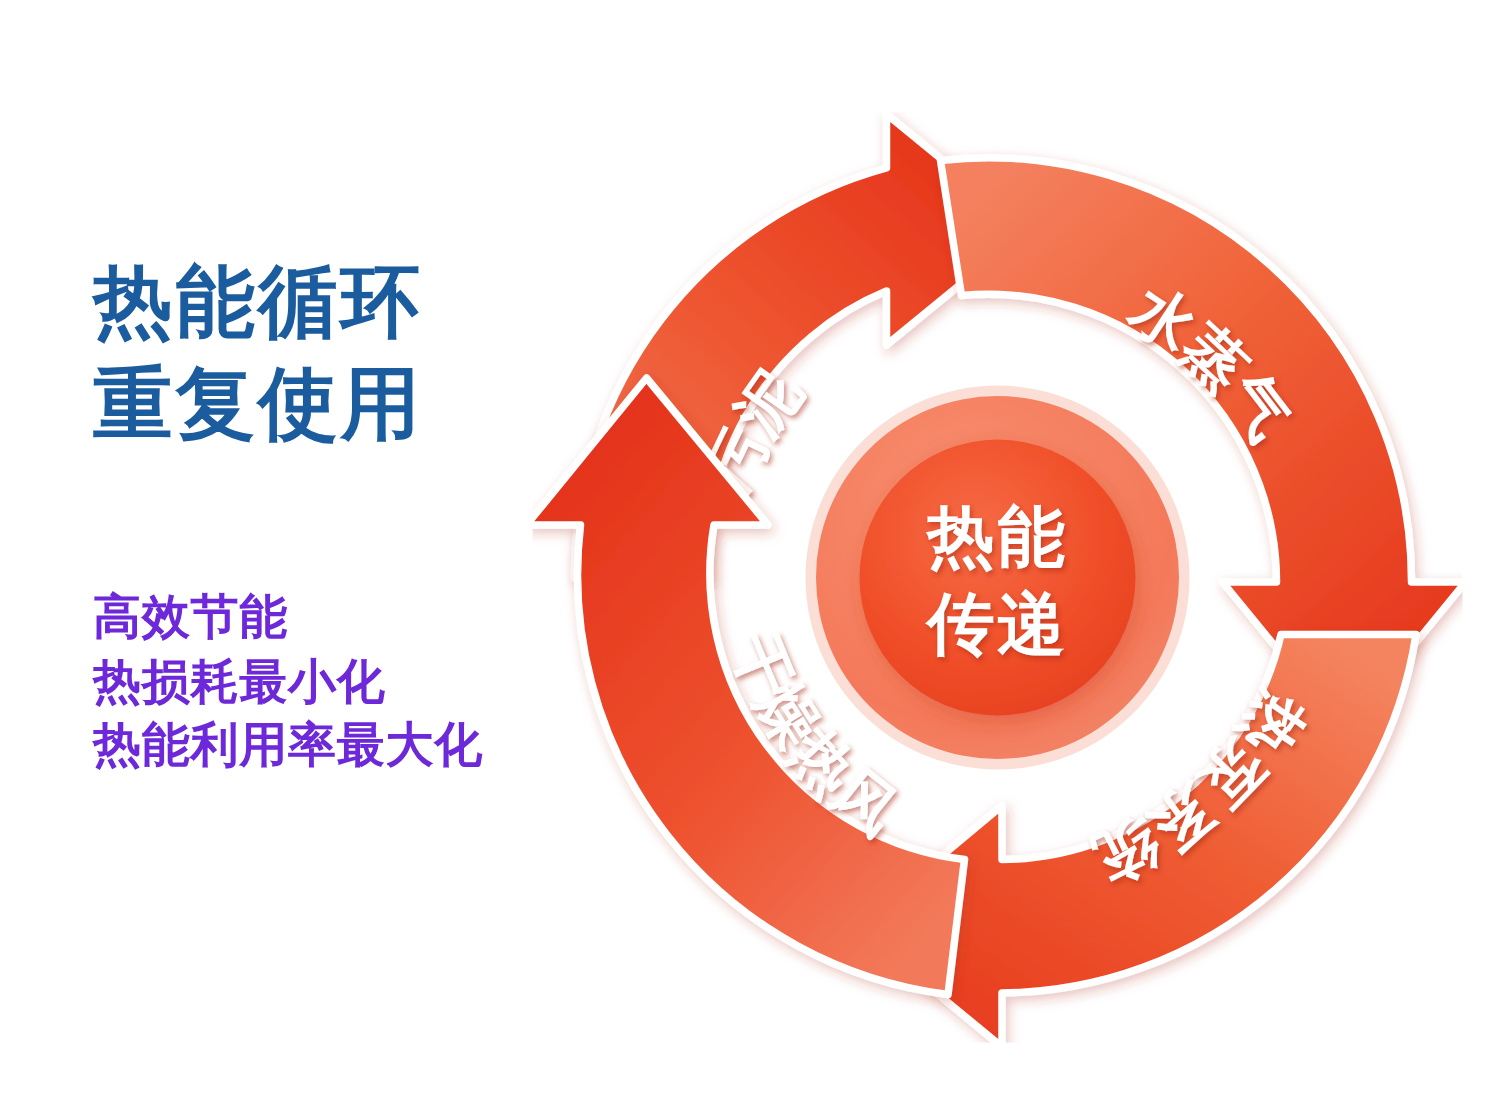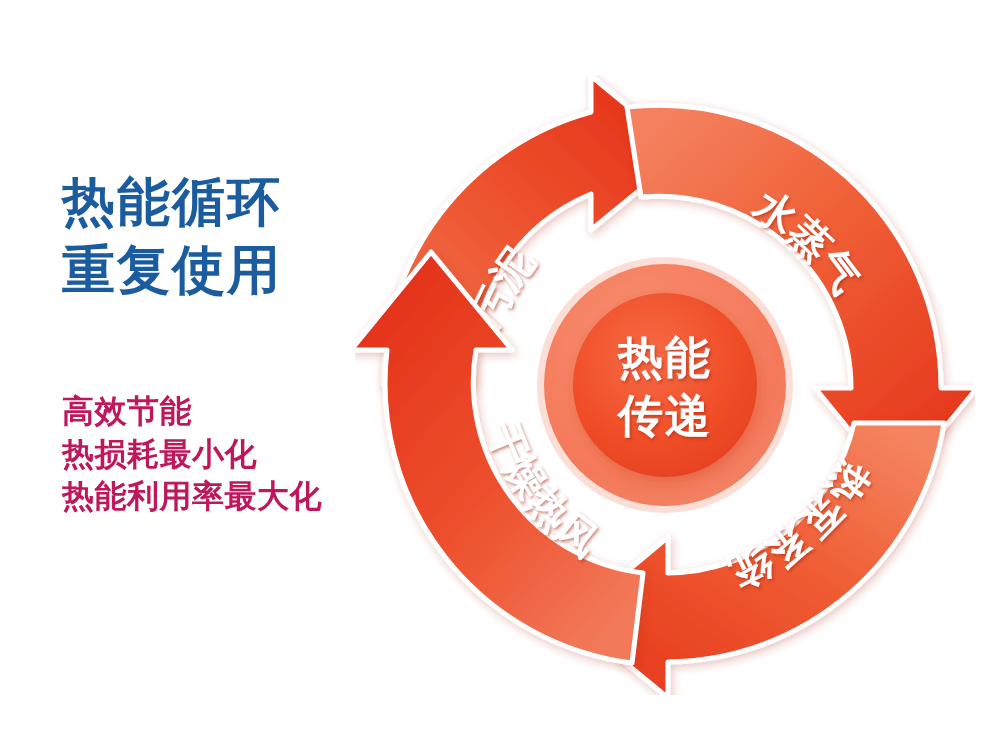--- a/index.html
+++ b/index.html
@@ -82,21 +82,21 @@
 
 <div id="stage" style="background: rgb(255, 255, 255);">
 
   <div class="text-panel">
     <div class="headline" style="color: rgb(27, 92, 158);">
       <span class="hl-line">热能循环</span>
       <span class="hl-line">重复使用</span>
     </div>
   </div>
 
-  <div class="bullets" style="color: #be185d;">
+  <div class="bullets" style="color: #6d28d9;">
     <span class="bullet-line">高效节能</span>
     <span class="bullet-line">热损耗最小化</span>
     <span class="bullet-line">热能利用率最大化</span>
   </div>
 
   <div id="cycle-diagram">
     <svg viewBox="0 0 620 620" xmlns="http://www.w3.org/2000/svg">
       <defs>
 
         <linearGradient id="gradTL" x1="0.15" y1="0.95" x2="0.9" y2="0.1">

